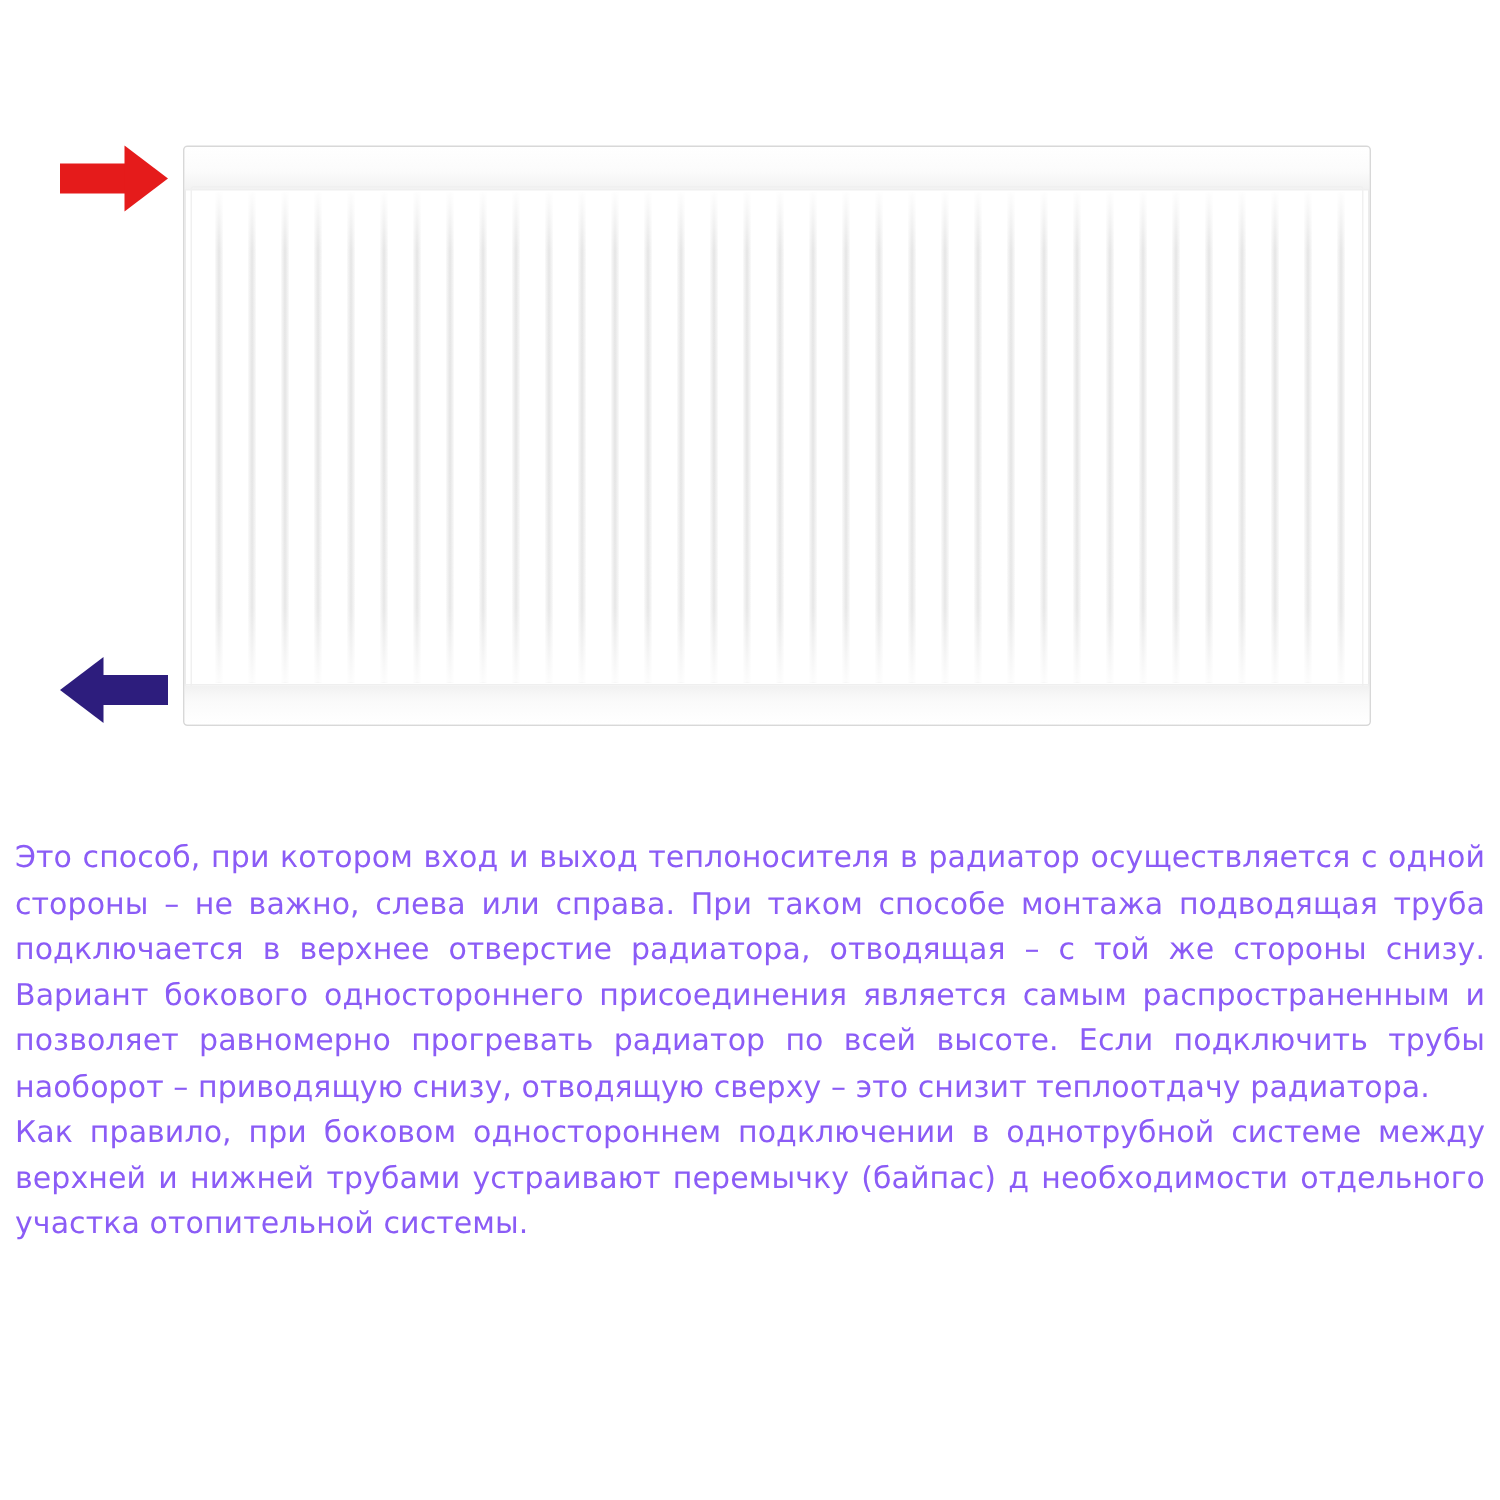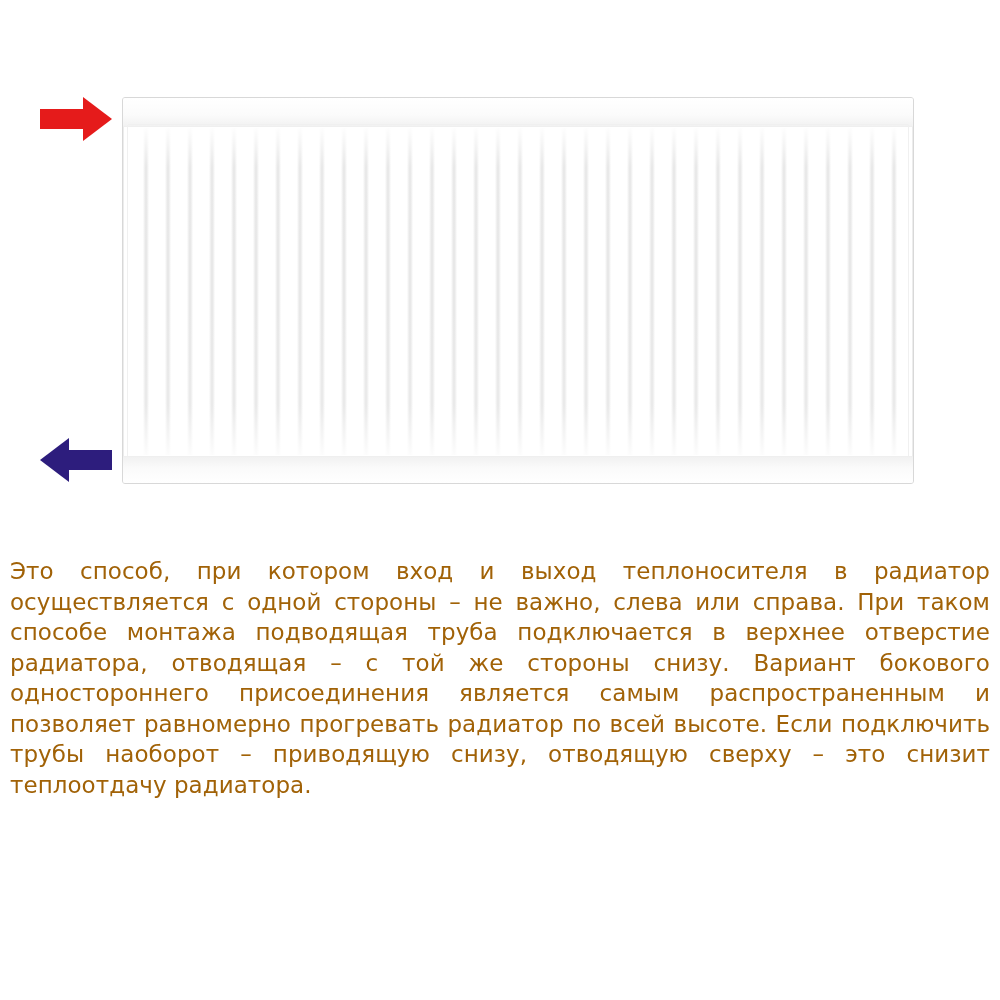--- a/index.html
+++ b/index.html
@@ -160,23 +160,23 @@
     color: #e51b1b;
     font-size: 21px;
     line-height: 28px;
     font-weight: 400;
     margin: 0 0 24px 2px;
     letter-spacing: 0.1px;
   }
 
   .body-text p {
     margin: 0;
-    font-size: 23px;
+    font-size: 20px;
     line-height: 30.5px;
-    color: #a16207;
+    color: #8b5cf6;
     text-align: justify;
     letter-spacing: 0.05px;
   }
   .body-text p + p {
     margin-top: 0px;
   }
   .para-justify {
     text-align: justify;
   }
 </style>
@@ -202,16 +202,17 @@
     <div class="arrow arrow-out">
       <div class="head"></div>
       <div class="shaft"></div>
     </div>
 
   </div>
 
   <div class="content">
     <div class="body-text">
       <p class="para-justify">Это способ, при котором вход и выход теплоносителя в радиатор осуществляется с одной стороны – не важно, слева или справа. При таком способе монтажа подводящая труба подключается в верхнее отверстие радиатора, отводящая – с той же стороны снизу. Вариант бокового одностороннего присоединения является самым распространенным и позволяет равномерно прогревать радиатор по всей высоте. Если подключить трубы наоборот – приводящую снизу, отводящую сверху – это снизит теплоотдачу радиатора.</p>
+      <p class="para-justify">Как правило, при боковом одностороннем подключении в однотрубной системе между верхней и нижней трубами устраивают перемычку (байпас) д необходимости отдельного участка отопительной системы.</p>
     </div>
   </div>
 
 </div>
 
 </body></html>

